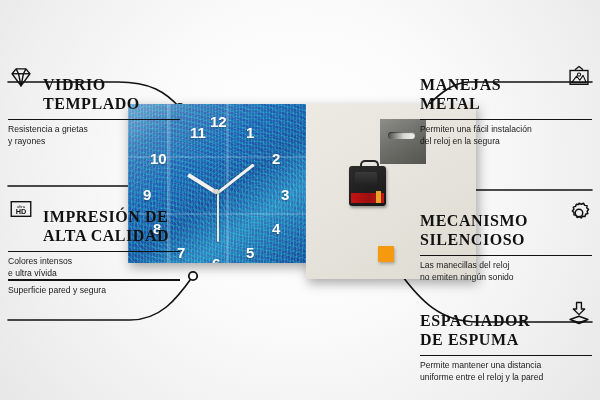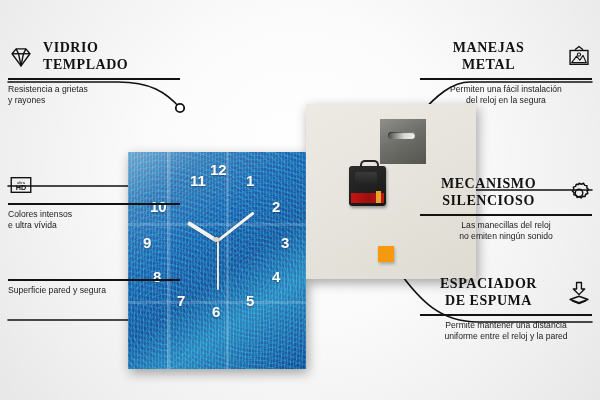--- a/index.html
+++ b/index.html
@@ -13,27 +13,26 @@
     background:
       radial-gradient(circle at 50% 42%, #ffffff 0%, #fbfbfb 40%, #efefef 78%, #e7e7e7 100%);
   }
 
   
   .product{
     position:absolute;left:128px;top:104px;width:348px;height:175px;
     filter:drop-shadow(2px 4px 6px rgba(0,0,0,.35));
   }
   .clock-panel{
-    position:absolute;left:0;top:0;width:178px;height:217px;
+    position:absolute;left:0;top:0;width:178px;height:159px;
     background:
       repeating-linear-gradient(90deg, rgba(255,255,255,.10) 0 1px, rgba(0,0,0,.05) 1px 3px),
       repeating-linear-gradient(12deg, rgba(0,220,200,.20) 0 2px, rgba(0,0,0,0) 2px 5px),
       linear-gradient(145deg,#7fa8d8 0%,#3f78c0 18%,#1f62b8 38%,#1a55a8 55%,#2f86c8 72%,#1549a0 100%);
     overflow:hidden;
-    margin-top:48px;
   }
   .clock-panel:before{
     content:"";position:absolute;inset:0;
     background:
       linear-gradient(90deg,transparent 0 22%,rgba(255,255,255,.22) 22% 23.5%,transparent 23.5% 55%,rgba(255,255,255,.18) 55% 56.5%,transparent 56.5%),
       linear-gradient(0deg,transparent 0 30%,rgba(255,255,255,.16) 30% 31.5%,transparent 31.5% 66%,rgba(255,255,255,.16) 66% 67.5%,transparent 67.5%);
   }
   .clock-panel:after{
     content:"";position:absolute;inset:0;
     background:
@@ -85,27 +84,27 @@
     background:linear-gradient(180deg,#3a3a3a,#202020);border-radius:2px;
   }
   .foam{
     position:absolute;left:72px;top:142px;width:16px;height:16px;
     background:#f59a0f;box-shadow:1px 2px 3px rgba(0,0,0,.25);
   }
 
   
   .callout{position:absolute;width:172px;}
   .callout.left{text-align:left;}
-  .callout.right{text-align:center;}
+  .callout.right{text-align:left;}
   .co-head{display:flex;align-items:center;gap:9px;}
   .callout.right .co-head{flex-direction:row-reverse;}
   .co-title{
     font-family:"Liberation Serif",serif;font-weight:700;
-    font-size:14px;line-height:1.18;letter-spacing:.55px;color:#121212;
-    text-transform:uppercase;flex:1;
+    font-size:16px;line-height:1.18;letter-spacing:.55px;color:#121212;
+    text-transform:uppercase;flex:1;margin-top:36px;
   }
   .co-rule{height:1.5px;background:#121212;margin:5px 0 4px;}
   .co-sub{
     font-family:Liberation Sans, sans-serif;font-size:8.6px;line-height:1.38;color:#1a1a1a;
   }
   .co-icon{width:26px;height:26px;flex:0 0 26px;display:block;}
 
   svg.lines{position:absolute;left:0;top:0;width:600px;height:400px;overflow:visible;}
 </style>
 </head>
@@ -188,20 +187,24 @@
     </div>
   </div>
 
   <div class="callout left" style="left:8px;top:172px;">
     <div class="co-head">
       <svg class="co-icon" viewBox="0 0 32 32">
         <rect x="4" y="7" width="24" height="18" fill="none" stroke="#111" stroke-width="1.7"></rect>
         <text x="16" y="14.6" text-anchor="middle" font-family="Liberation Sans, sans-serif" font-size="5.4" fill="#111">ultra</text>
         <text x="16" y="22.4" text-anchor="middle" font-family="Liberation Sans, sans-serif" font-size="9" font-weight="bold" fill="#111">HD</text>
       </svg>
+      <div class="co-title">
+        <span>IMPRESIÓN DE</span><br>
+        <span>ALTA CALIDAD</span>
+      </div>
     </div>
     <div class="co-rule"></div>
     <div class="co-sub">
       <span>Colores intensos</span><br>
       <span>e ultra vívida</span>
     </div>
   </div>
 
   <div class="callout left" style="left:8px;top:274px;">
     <div class="co-rule"></div>

